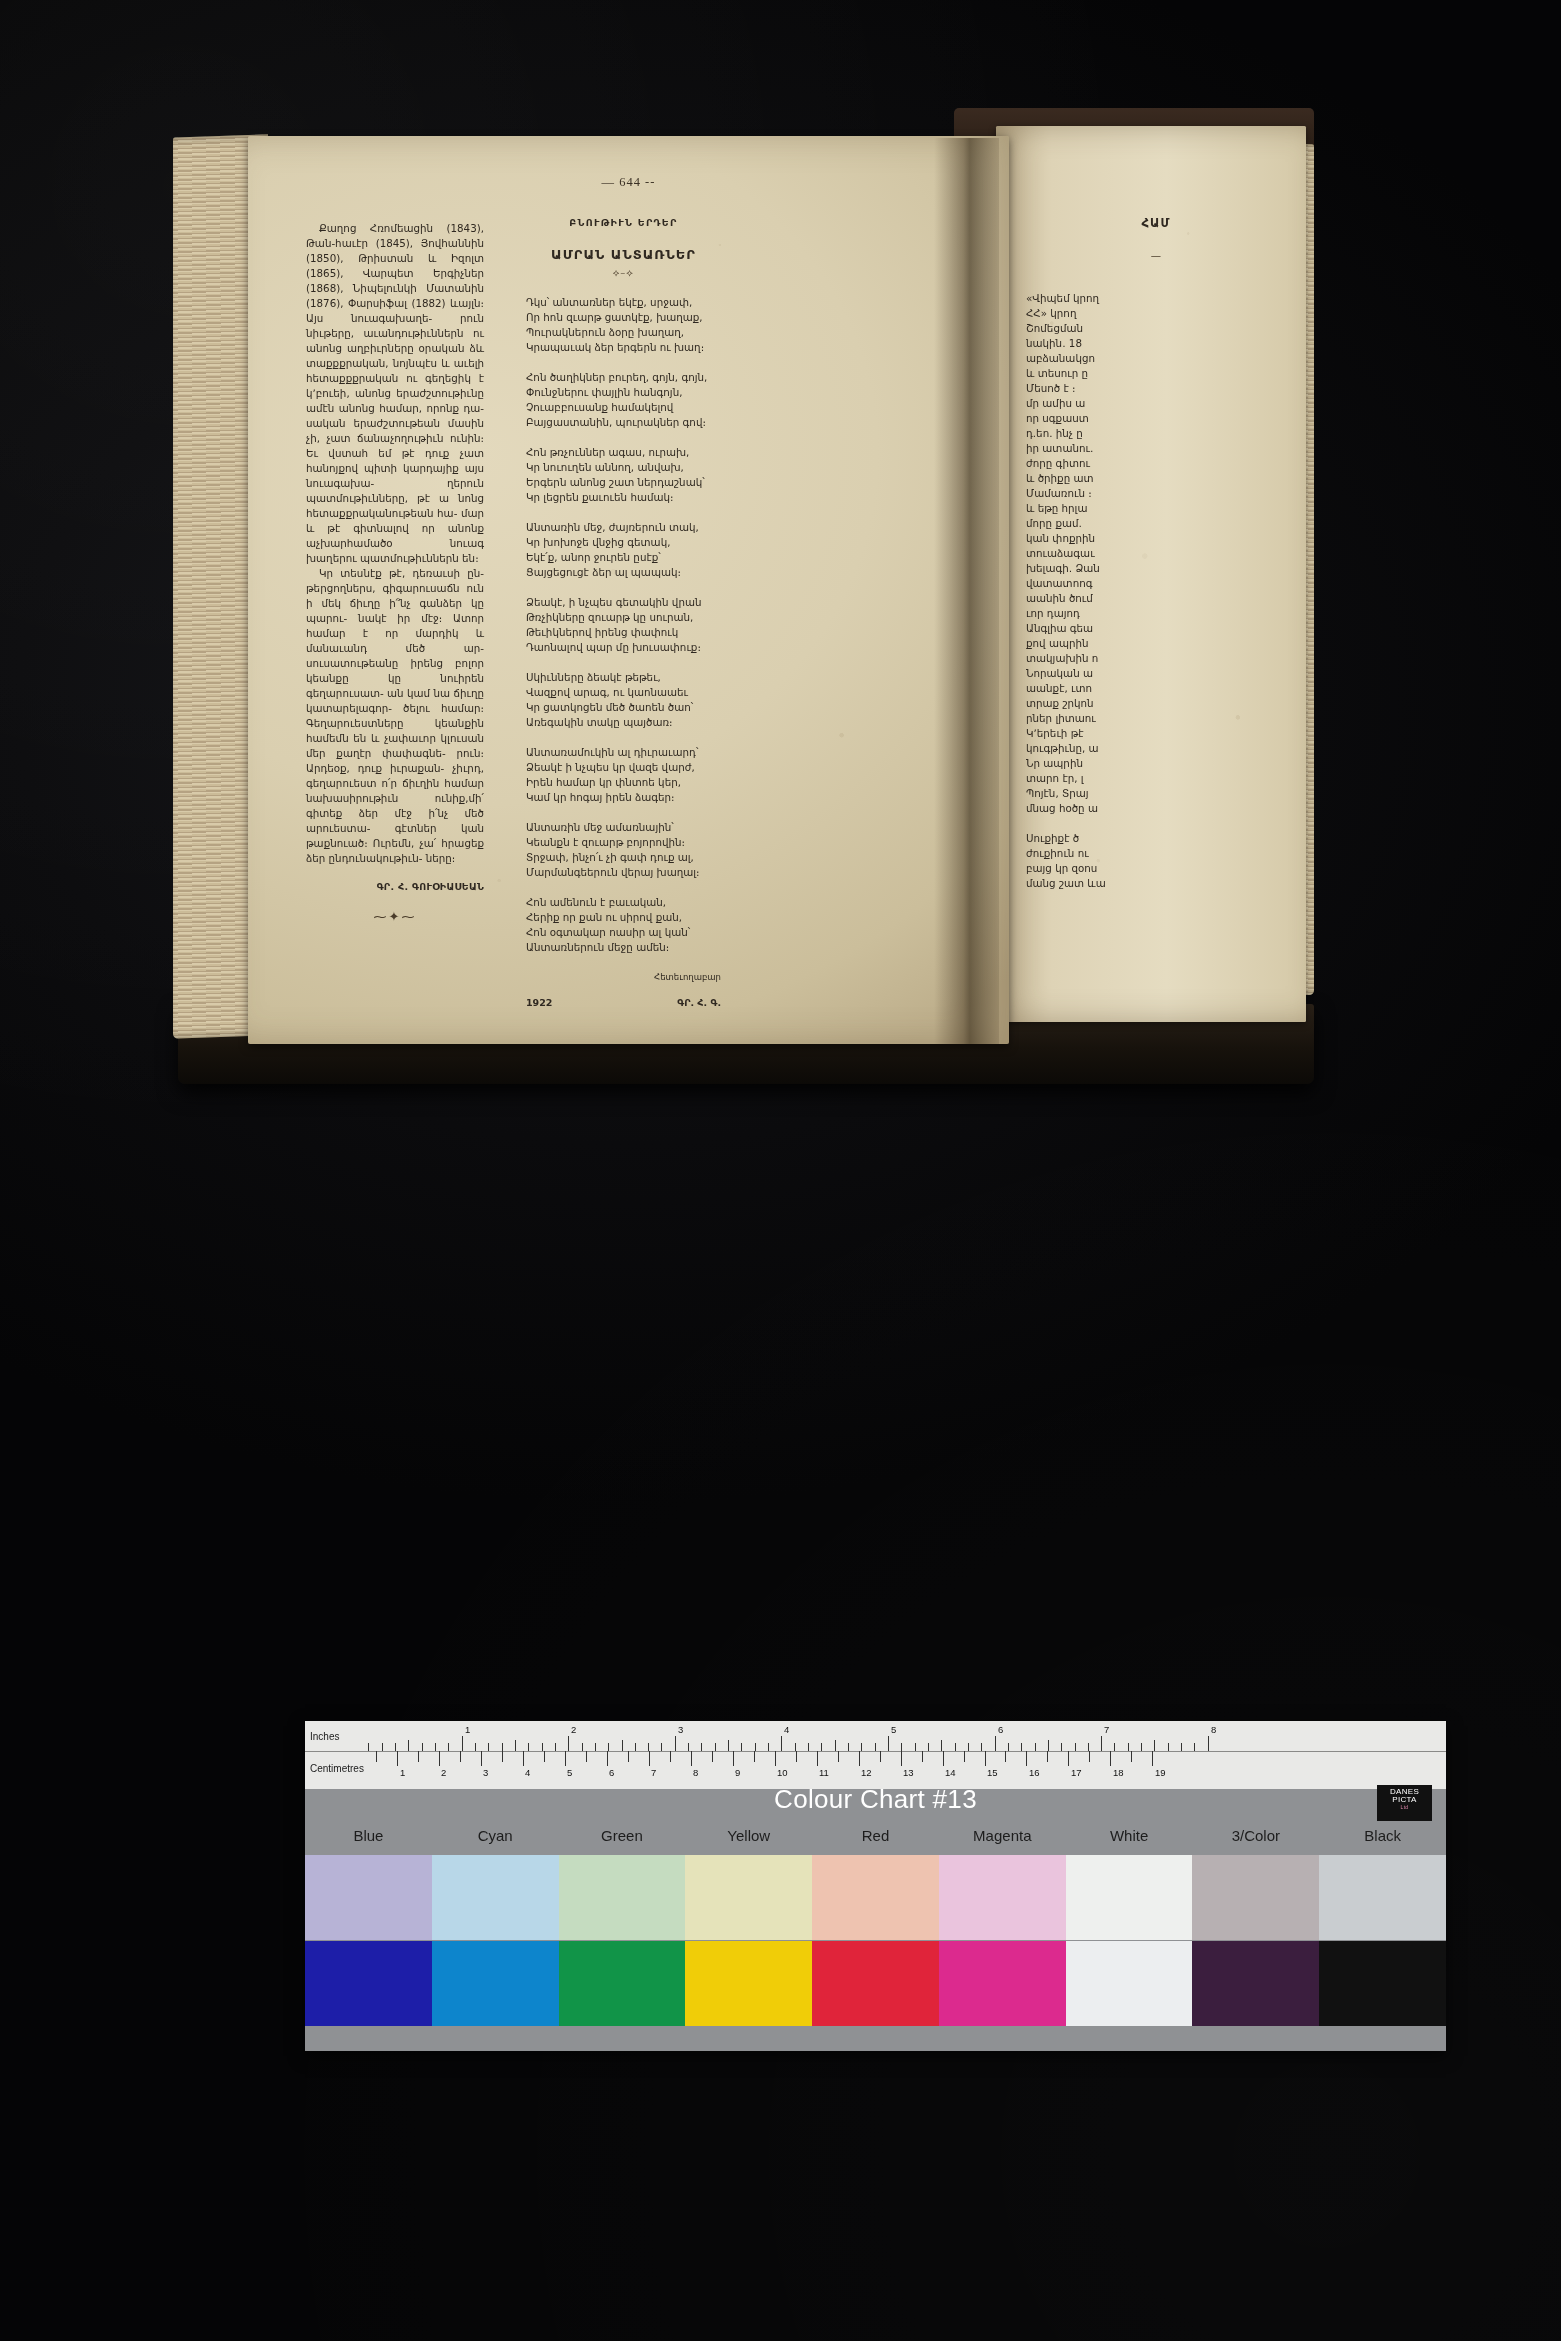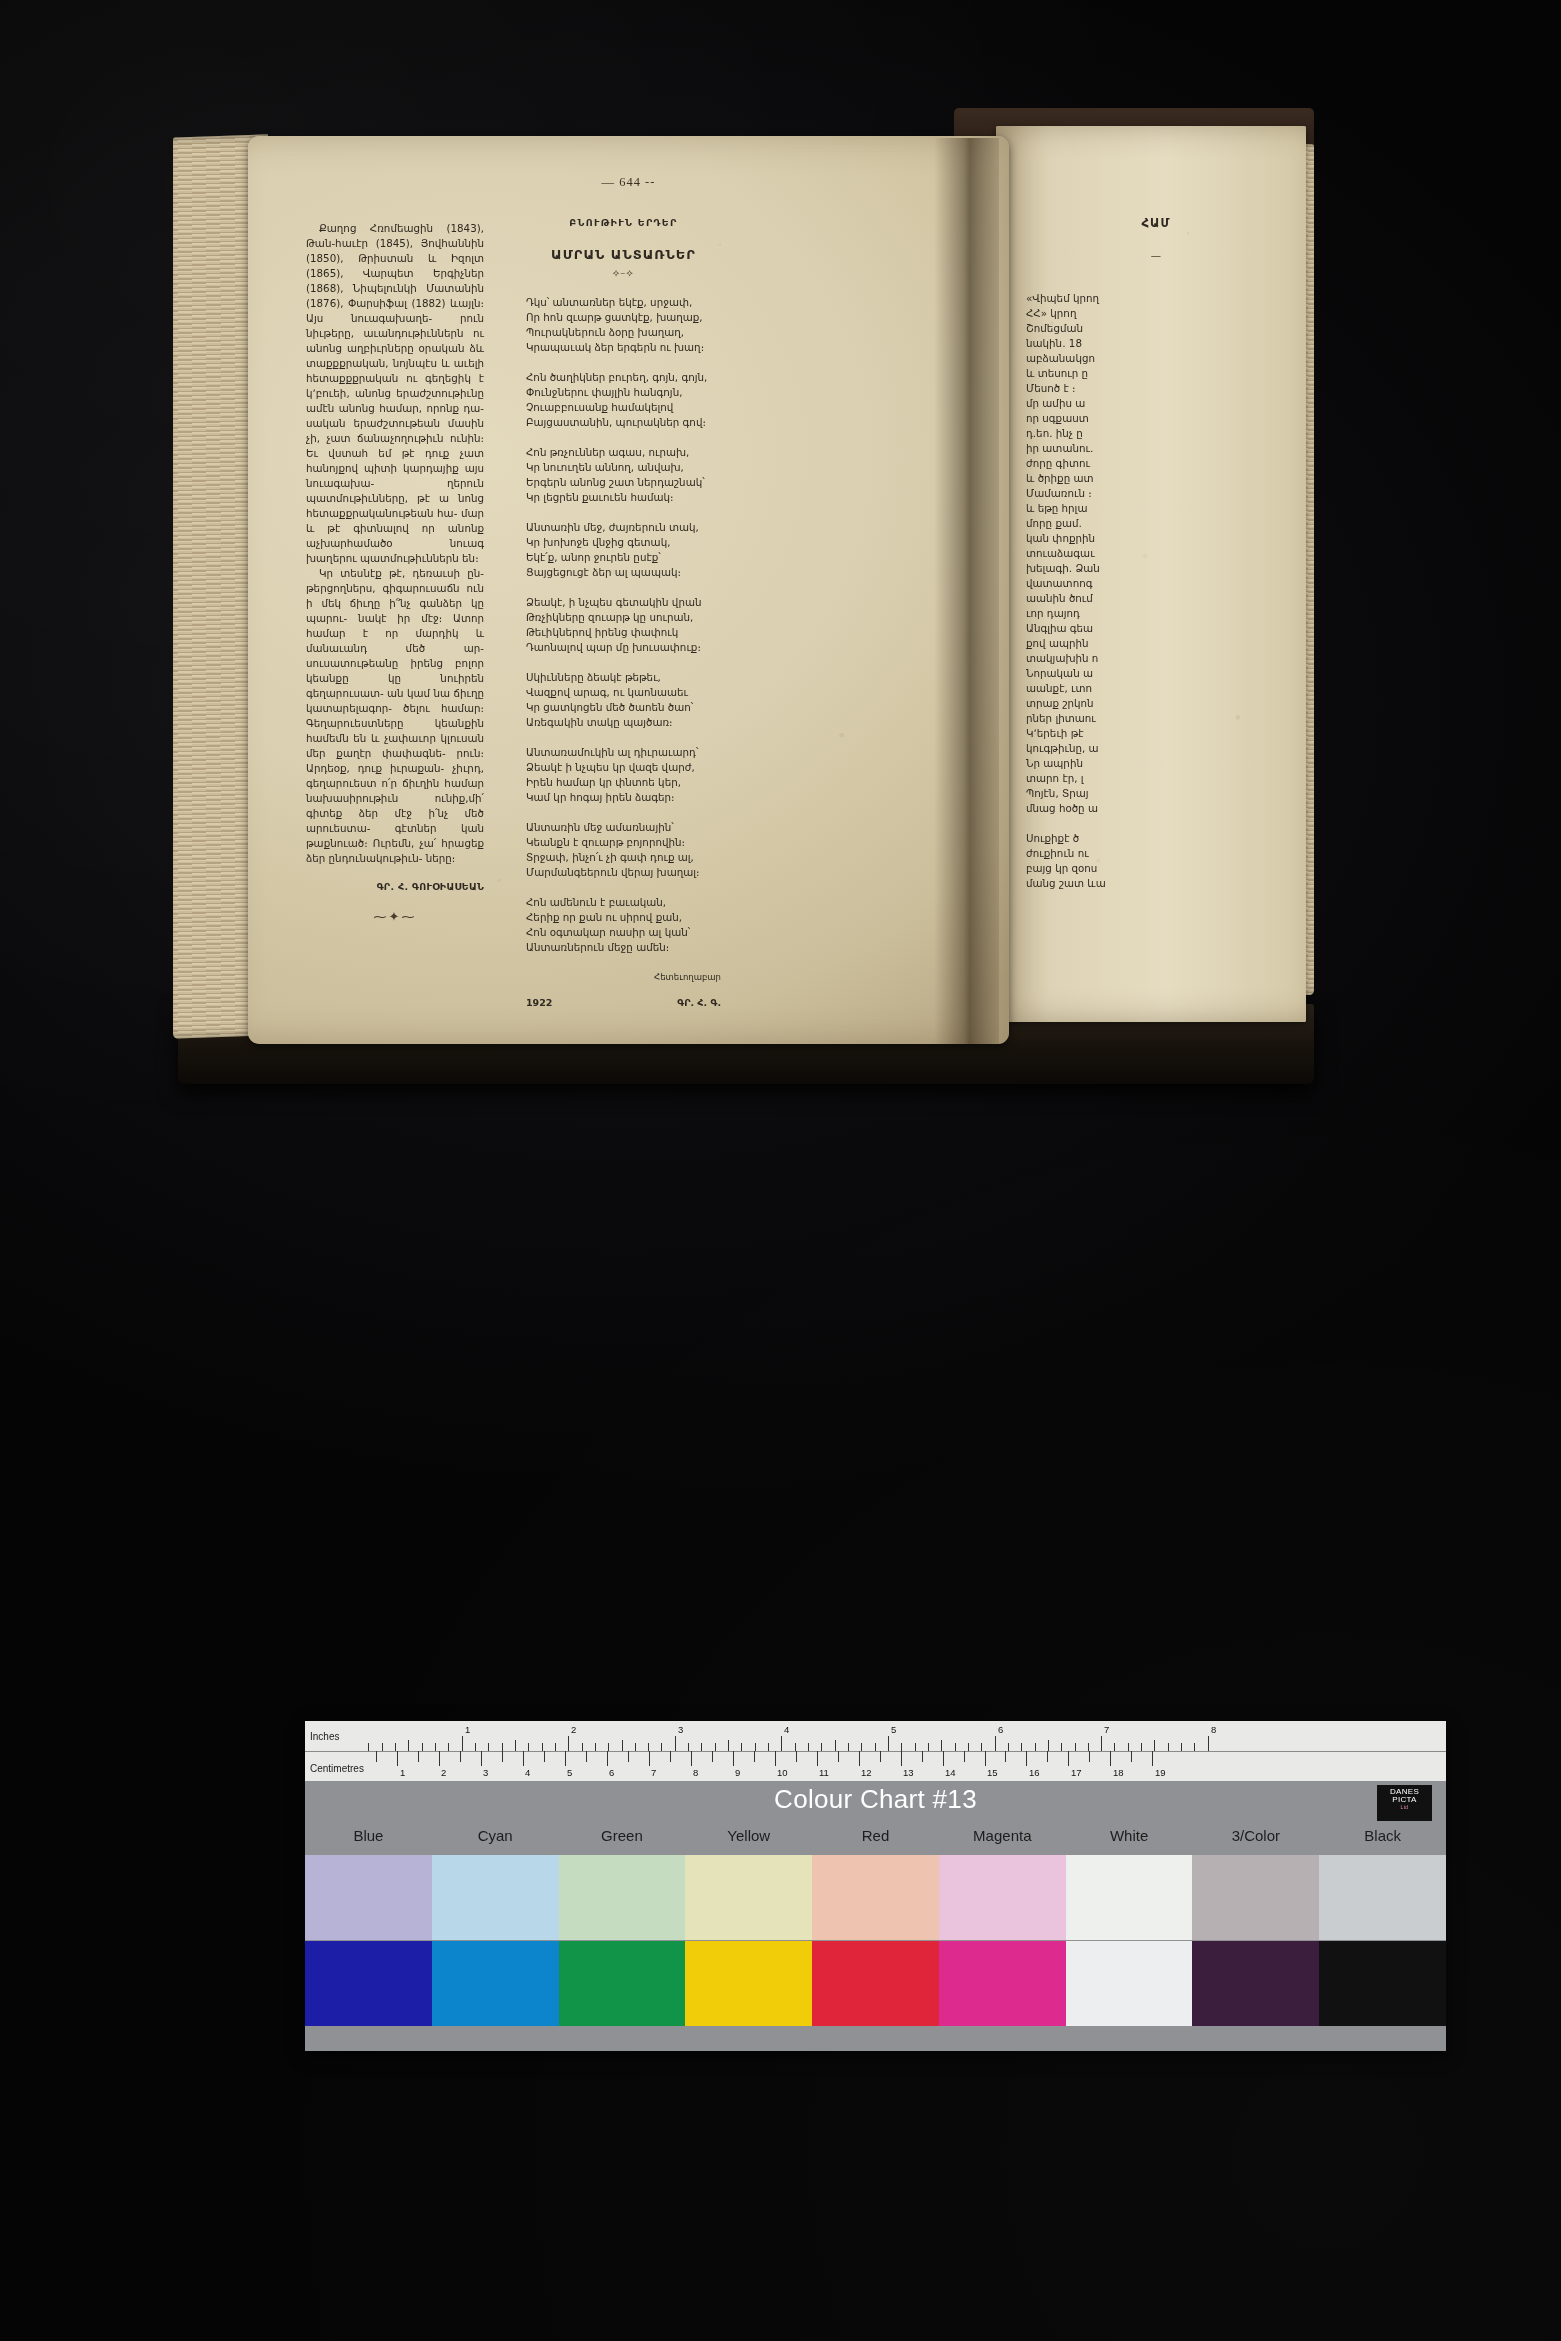--- a/index.html
+++ b/index.html
@@ -98,21 +98,21 @@
   
   .page-left {
     position: absolute;
     left: 75px;
     top: 27.5px;
     width: 761px;
     height: 908px;
     background:
       radial-gradient(ellipse 801px 701px at 30% 35%, #e3d9bd 0%, #dacfb0 50%, #cbbe9b 85%, #bdae8b 100%);
     box-shadow: inset -20px 0 35px rgba(90,70,40,0.28), 0 3px 9px rgba(0,0,0,0.5);
-    border-radius: 11px;
+    border-radius: 2px;
   }
   
   .gutter {
     position: absolute;
     left: 761px;
     top: 30px;
     width: 65px;
     height: 906px;
     background: linear-gradient(90deg, rgba(60,45,25,0.0) 0%, rgba(60,45,25,0.45) 45%, rgba(50,38,20,0.6) 55%, rgba(60,45,25,0.15) 100%);
     pointer-events: none;
@@ -260,21 +260,21 @@
     top: 1721px;
     width: 1141px;
     height: 330px;
     background: #8f9194;
     box-shadow: 0 5px 15px rgba(0,0,0,0.6);
   }
   .ruler {
     position: absolute;
     left: 0; top: 0;
     width: 100%;
-    height: 60px;
+    height: 68px;
     background: #e9e9e7;
   }
   .ruler .band {
     position: absolute;
     left: 0;
     width: 100%;
     height: 30px;
   }
   .ruler .band.inches { top: 0; border-bottom: 1px solid #8a8a88; }
   .ruler .band.cm { top: 30px; border-radius: 10px; }

